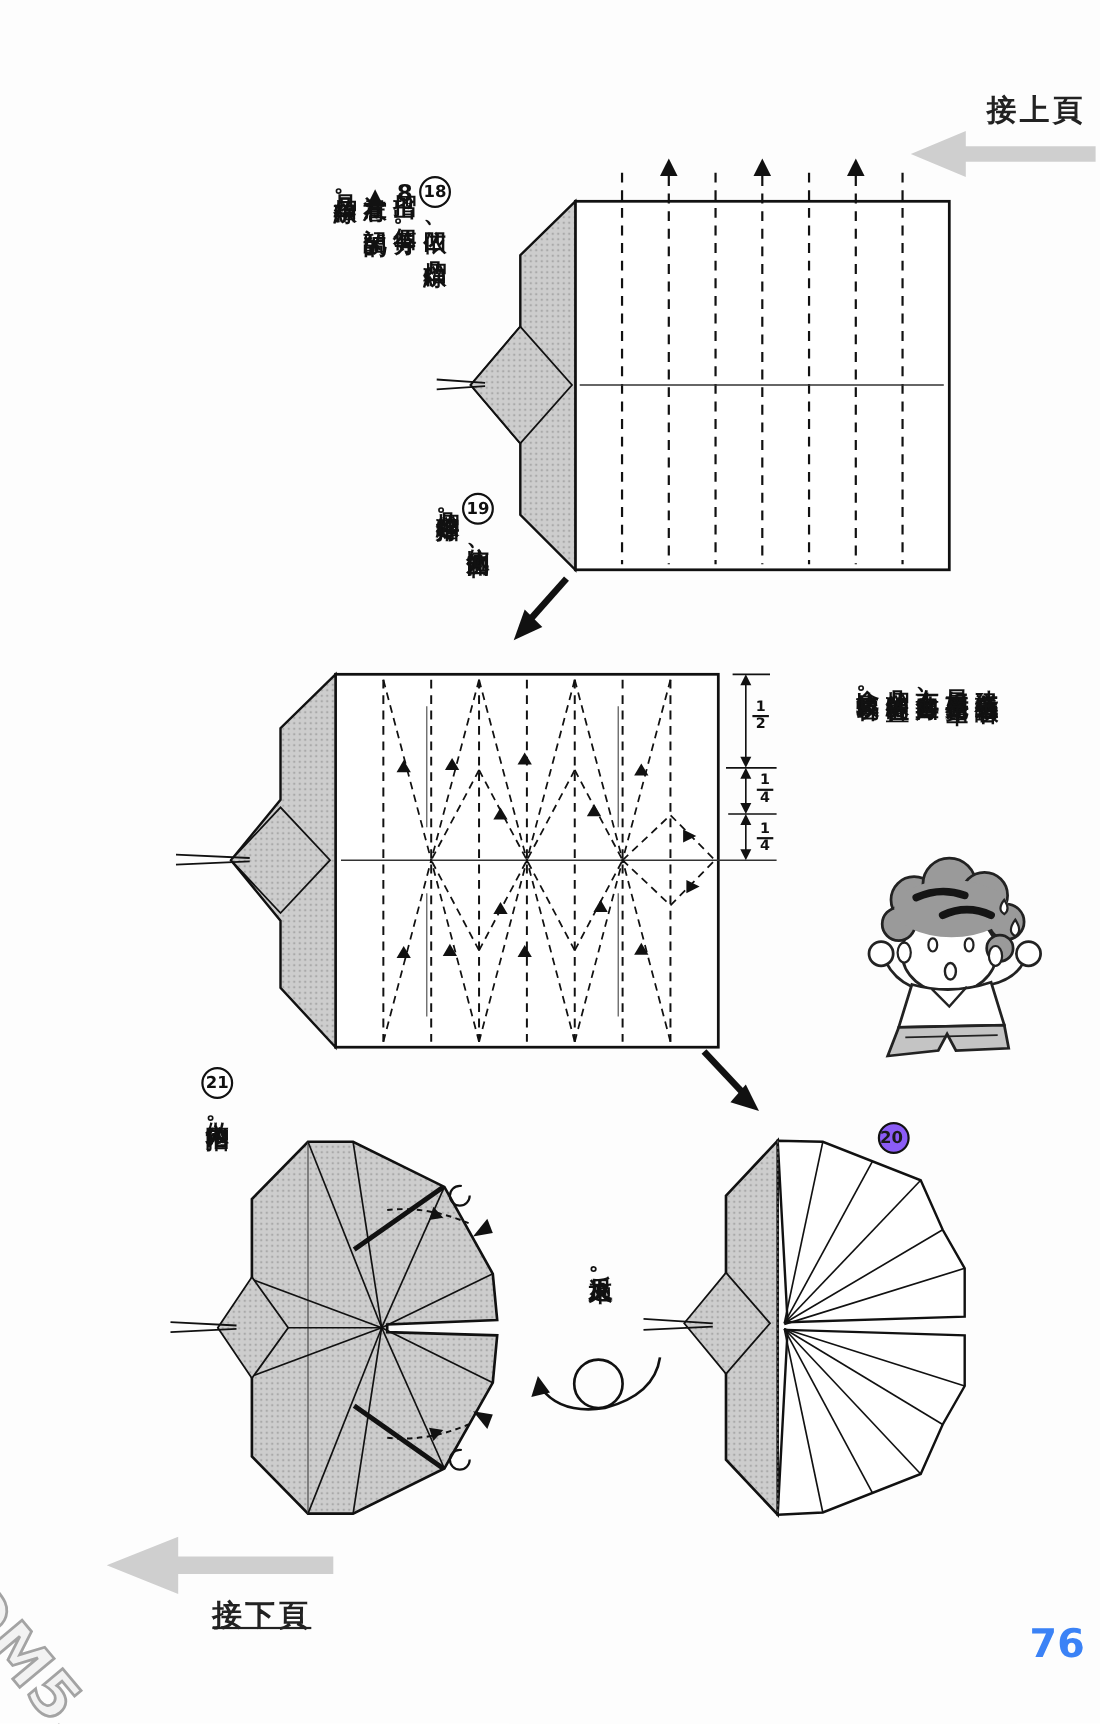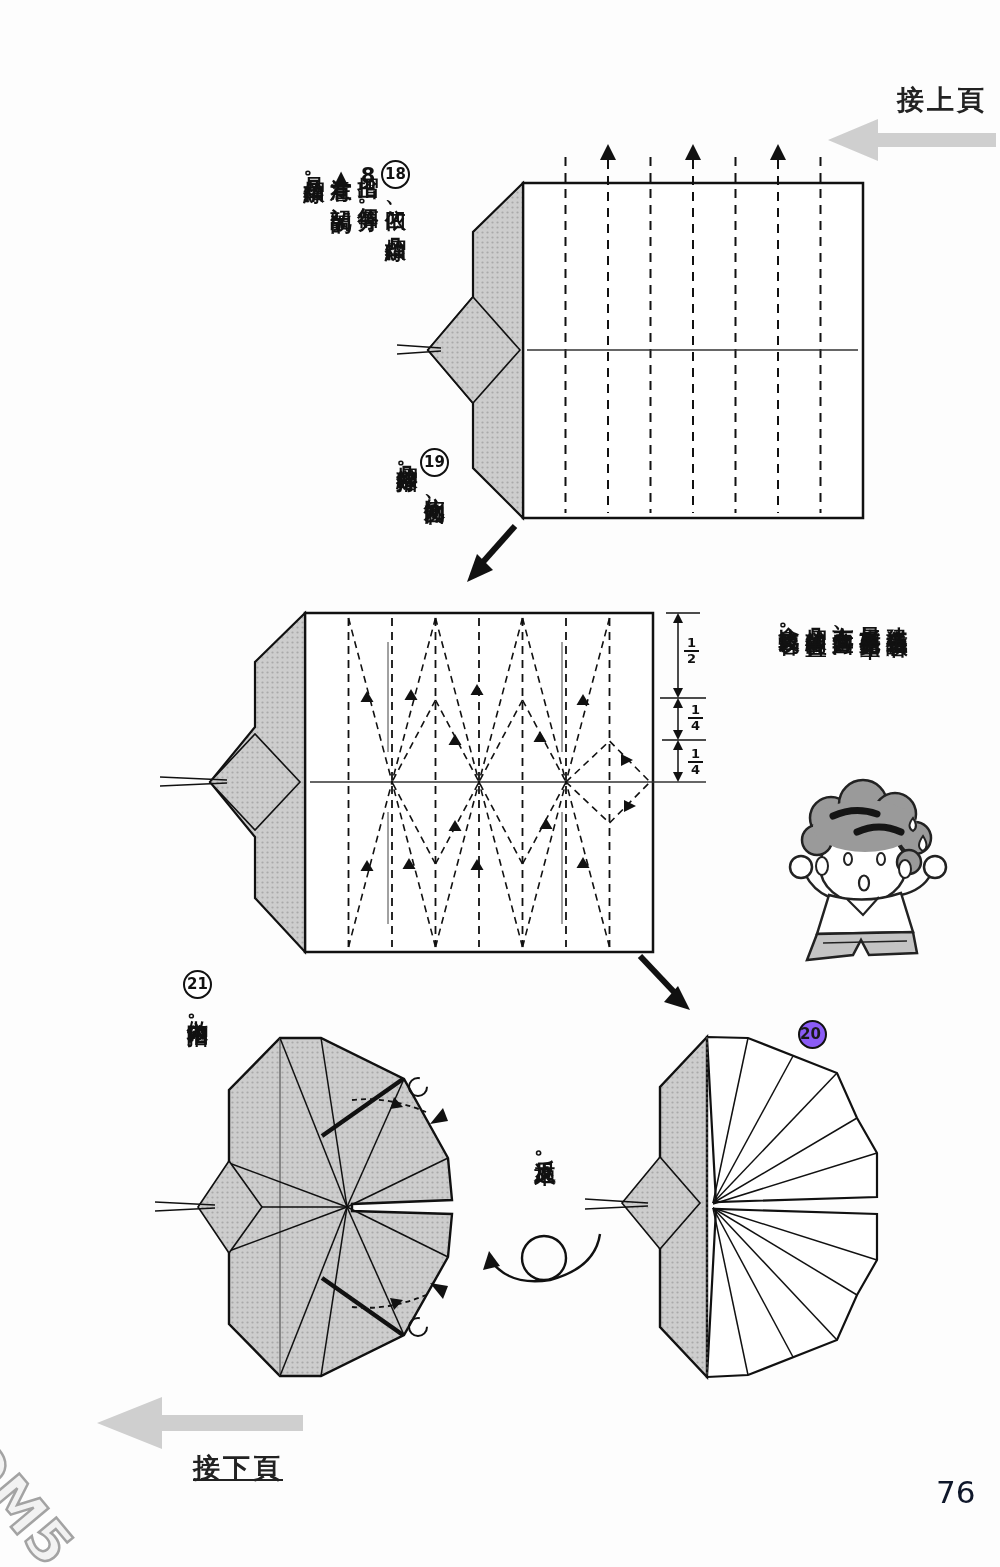--- a/index.html
+++ b/index.html
@@ -11,21 +11,21 @@
   .vtext{writing-mode:vertical-rl;text-orientation:upright;font-weight:700;color:#111;}
   .vline{line-height:27px;letter-spacing:2px;}
   .circ{display:inline-block;writing-mode:horizontal-tb;width:25px;height:25px;border:2.5px solid #111;
         border-radius:50%;text-align:center;line-height:25px;font-size:15px;font-weight:700;
         letter-spacing:0;margin-bottom:4px;background:#fff;}
   .circ-badge{position:absolute;width:25px;height:25px;border:2.5px solid #111;border-radius:50%;
         line-height:25px;font-size:15px;font-weight:700;background:#8b5cf6;}
   .frac{position:absolute;display:flex;flex-direction:column;align-items:center;
         font-weight:700;font-size:13px;line-height:1.1;color:#111;}
   .frac .fnum{border-bottom:2px solid #111;padding:0 3px;}
-  .pagenum{font-size:31px;font-weight:400;color:#0f172a;}
+  .pagenum{font-size:36px;font-weight:700;color:#3b82f6;}
   .watermark{position:absolute;left:-6px;top:1426px;transform:rotate(50deg);transform-origin:0 0;
         font-weight:800;color:#f2f2f2;-webkit-text-stroke:2.5px #a3a3a3;white-space:nowrap;}
   .wm-main{font-size:56px;letter-spacing:1px;}
   .wm-sub{font-size:27px;}
 </style>
 </head>
 <body>
 
 <div id="page">
 

